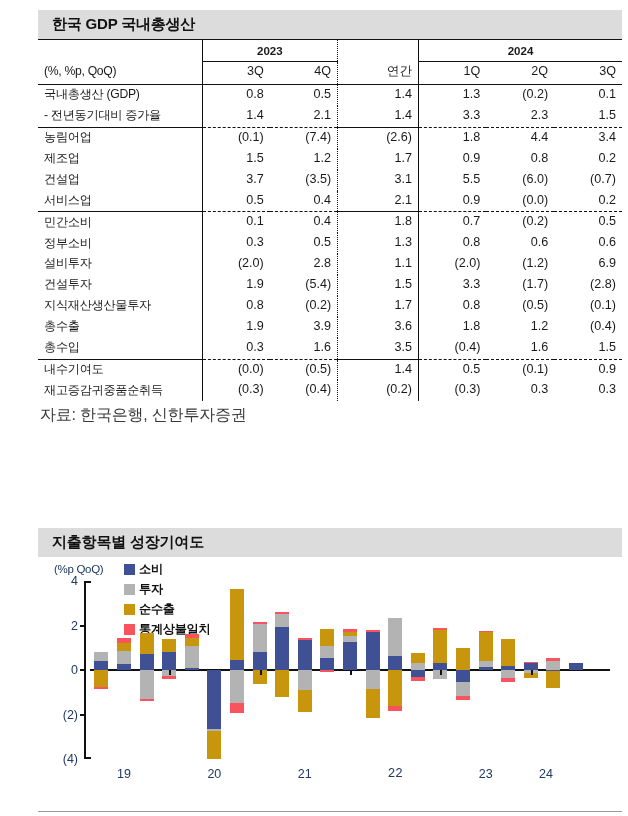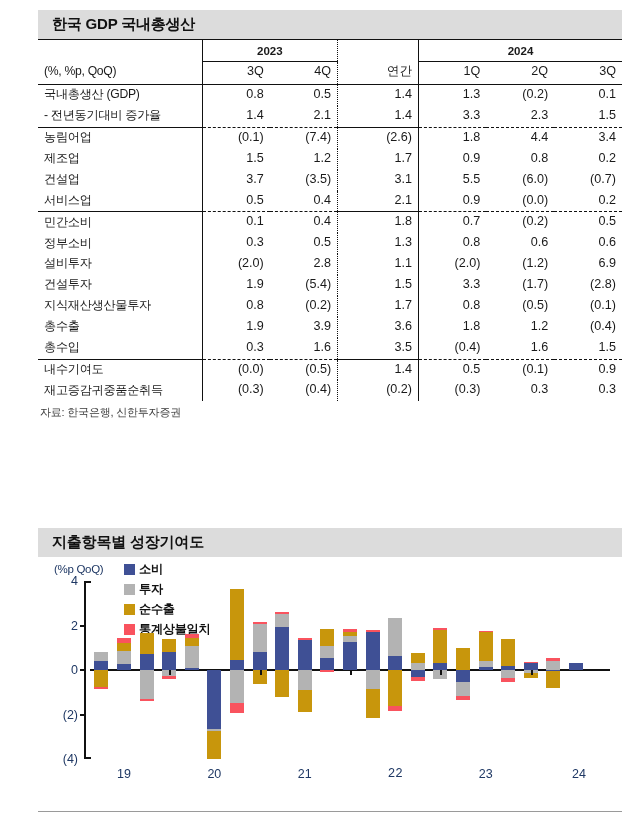--- a/index.html
+++ b/index.html
@@ -51,21 +51,21 @@
   .rule-bot   { border-bottom: 1.6px solid #111; }
 
   
   .vsep-solid { border-left: 1.2px solid #111; }
   .vsep-dot   { border-left: 1.6px dotted #111; }
 
   
   .yr-underline { border-bottom: 1px solid #111; }
 
   .source {
-    font-size: 11px; color: #3a3a3a; padding-top: 4px; padding-left: 2px;
+    font-size: 16px; color: #3a3a3a; padding-top: 4px; padding-left: 2px;
     letter-spacing: -0.2px;
   }
 
   
   .chart-block { position: absolute; left: 38px; top: 528px; width: 584px; }
   .chart-area { position: relative; width: 584px; height: 252px; }
 
   .axis-unit {
     position: absolute; left: 16px; top: 6px;
     font-size: 11.5px; color: #1f3864; letter-spacing: -0.3px;
@@ -424,21 +424,21 @@
             <div class="seg" style="background: rgb(63, 80, 149); height: 6.675px; top: 82.325px;"></div>
           </div>
           <div class="bar" style="left: 501.687px; top: 0px; width: 14.0174px; height: 178px;"></div>
         </div>
       <div class="xlabels" id="chart-xlabels" style="top: 210px; height: 20px;">
           <div class="xlabel" style="left: 85.913px;">19</div>
           <div class="xlabel" style="left: 176.348px;">20</div>
           <div class="xlabel" style="left: 266.783px;">21</div>
           <div class="xlabel" style="left: 357.217px; font-family: Liberation Mono, monospace;">22</div>
           <div class="xlabel" style="left: 447.652px;">23</div>
-          <div class="xlabel" style="left: 541px;">24</div>
+          <div class="xlabel" style="left: 508px;">24</div>
         </div>
     <div class="axis-vline" style="left: 46px; top: 24px; height: 178px;"></div>
         <div class="axis-cap" style="left: 46px; top: 24px;"></div>
         <div class="axis-cap" style="left: 46px; top: 200px;"></div>
         <div class="ytick" style="top: 24px; left: 0px; width: 40px;">4</div>
         <div class="ytick" style="top: 68.5px; left: 0px; width: 40px;">2</div>
         <div class="axis-tickmark" style="left: 42px; top: 67.5px;"></div>
         <div class="ytick" style="top: 113px; left: 0px; width: 40px;">0</div>
         <div class="axis-tickmark" style="left: 42px; top: 112px;"></div>
         <div class="ytick" style="top: 157.5px; left: 0px; width: 40px;">(2)</div>

